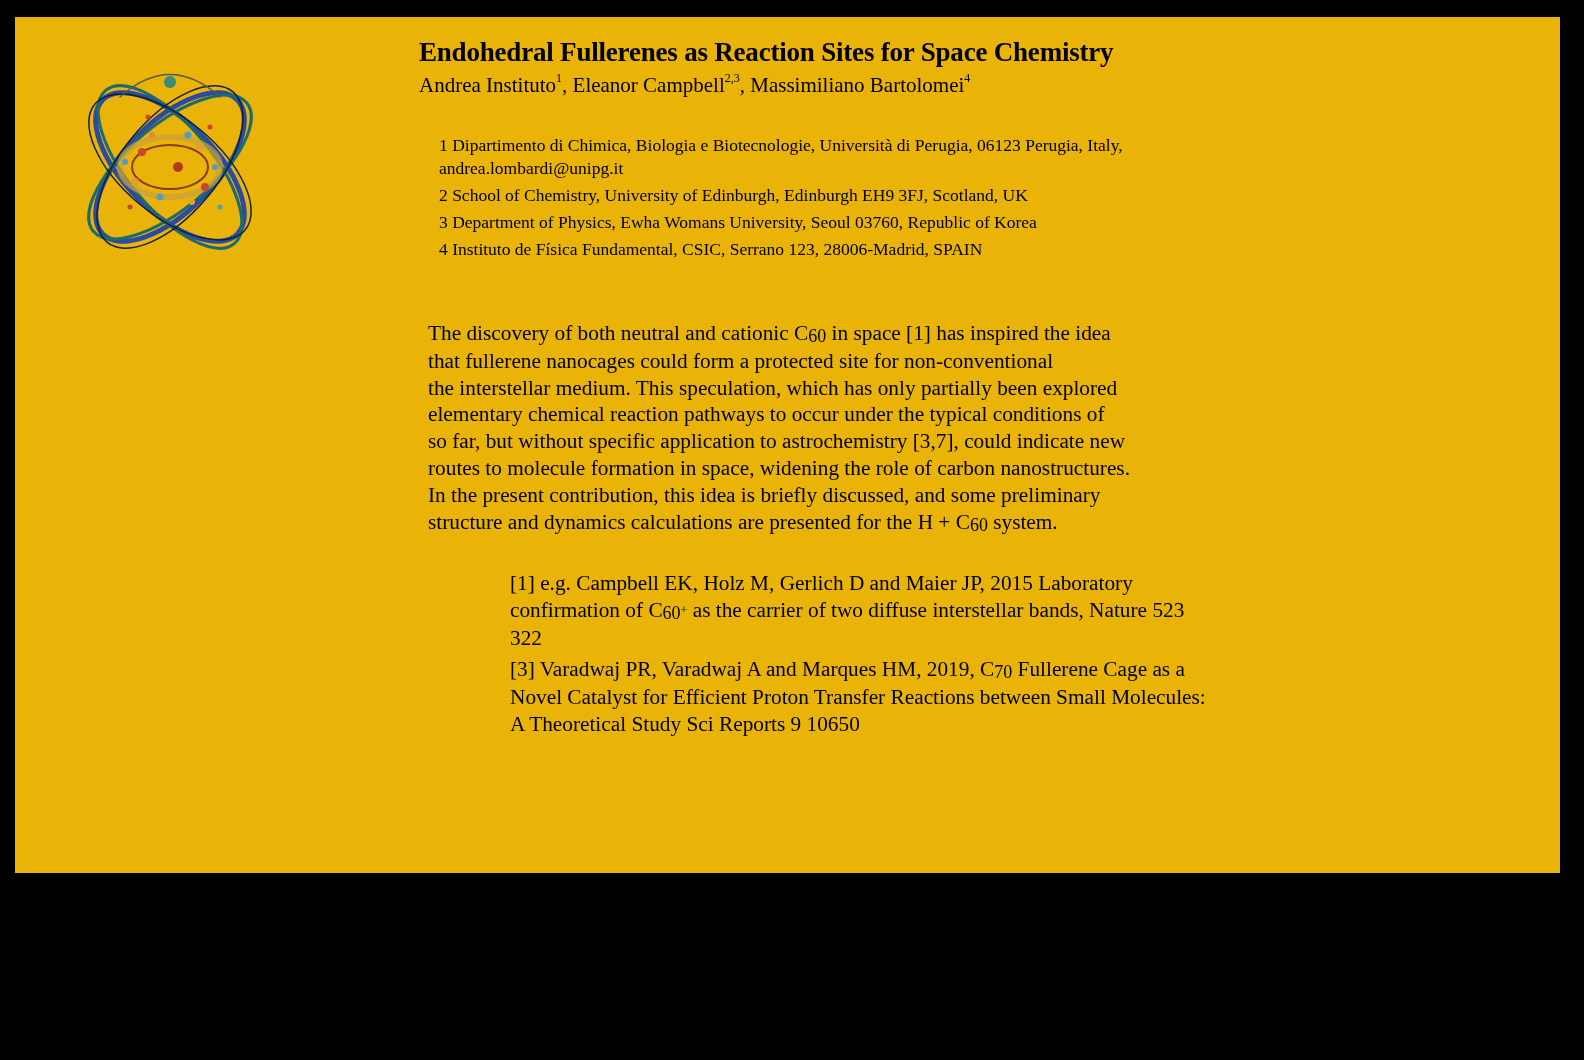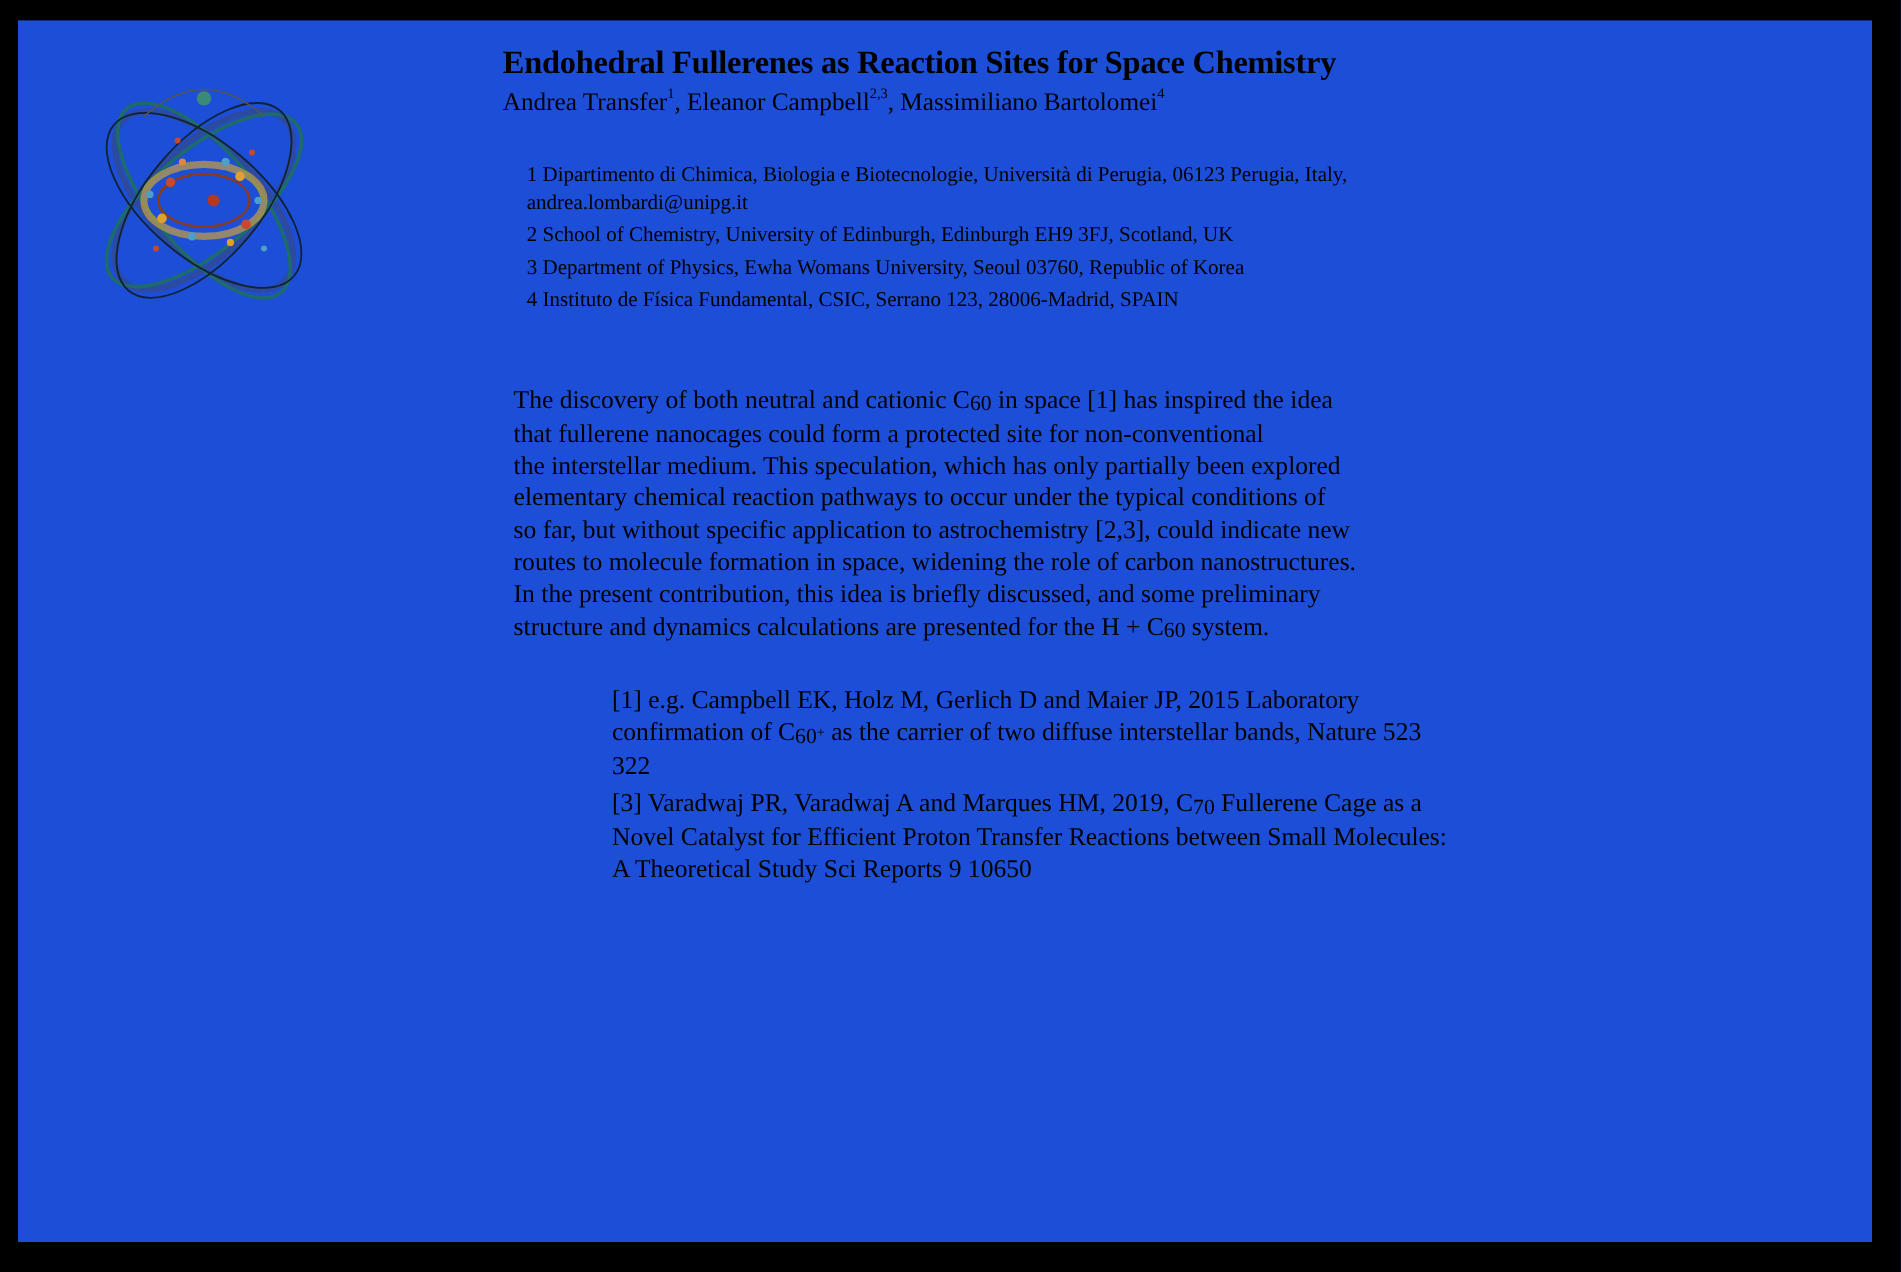--- a/index.html
+++ b/index.html
@@ -1,17 +1,17 @@
 <!DOCTYPE html>
 <html><head>
 <meta charset="utf-8">
 <style>
   html,body{margin:0;padding:0;}
   body{width:1584px;height:1060px;background:#000;position:relative;overflow:hidden;font-family:"Liberation Serif",serif;color:#000;}
-  .page{position:absolute;left:15px;top:17px;width:1545px;height:1018px;background:#1d4ed8;}
+  .page{position:absolute;left:15px;top:17px;width:1545px;height:856px;background:#eab308;}
   .logo{position:absolute;left:45px;top:40px;width:220px;height:220px;}
   .title{position:absolute;left:404px;top:20px;font-size:27px;font-weight:bold;white-space:nowrap;letter-spacing:-0.2px;}
   .authors{position:absolute;left:404px;top:56px;font-size:21px;white-space:nowrap;}
   .authors sup{font-size:12px;vertical-align:top;position:relative;top:-2px;}
   .affils{position:absolute;left:424px;top:117px;font-size:17.5px;line-height:23px;}
   .affils div{white-space:nowrap;}
   .affils .gap{margin-top:4px;}
   .abstract{position:absolute;left:413px;top:303px;width:800px;font-size:21.3px;line-height:26.8px;}
   .abstract div{white-space:nowrap;}
   .refs{position:absolute;left:413px;top:553px;width:800px;font-size:21.3px;line-height:27px;}
@@ -53,36 +53,36 @@
       <circle cx="132" cy="145" r="3" fill="#e0a030"></circle>
       <circle cx="88" cy="60" r="2.5" fill="#c9472a"></circle>
       <circle cx="150" cy="70" r="2.5" fill="#c9472a"></circle>
       <circle cx="70" cy="150" r="2.5" fill="#c9472a"></circle>
       <circle cx="160" cy="150" r="2.5" fill="#4aa0c8"></circle>
     </g>
   </svg>
 
   <div class="title">Endohedral Fullerenes as Reaction Sites for Space Chemistry</div>
 
-  <div class="authors"><span>Andrea Transfer</span><sup>1</sup><span>, </span><span>Eleanor Campbell</span><sup>2,3</sup><span>, </span><span>Massimiliano Bartolomei</span><sup>4</sup></div>
+  <div class="authors"><span>Andrea Instituto</span><sup>1</sup><span>, </span><span>Eleanor Campbell</span><sup>2,3</sup><span>, </span><span>Massimiliano Bartolomei</span><sup>4</sup></div>
 
   <div class="affils">
     <div>1 Dipartimento di Chimica, Biologia e Biotecnologie, Università di Perugia, 06123 Perugia, Italy,</div>
     <div>andrea.lombardi@unipg.it</div>
     <div class="gap">2 School of Chemistry, University of Edinburgh, Edinburgh EH9 3FJ, Scotland, UK</div>
     <div class="gap">3 Department of Physics, Ewha Womans University, Seoul 03760, Republic of Korea</div>
     <div class="gap">4 Instituto de Física Fundamental, CSIC, Serrano 123, 28006-Madrid, SPAIN</div>
   </div>
 
   <div class="abstract">
     <div><span>The discovery of both neutral and cationic C</span><sub class="c">60</sub><span> in space [1] has inspired the idea</span></div>
     <div>that fullerene nanocages could form a protected site for non-conventional</div>
     <div>the interstellar medium. This speculation, which has only partially been explored</div>
     <div>elementary chemical reaction pathways to occur under the typical conditions of</div>
-    <div>so far, but without specific application to astrochemistry [2,3], could indicate new</div>
+    <div>so far, but without specific application to astrochemistry [3,7], could indicate new</div>
     <div>routes to molecule formation in space, widening the role of carbon nanostructures.</div>
     <div>In the present contribution, this idea is briefly discussed, and some preliminary</div>
     <div><span>structure and dynamics calculations are presented for the H + C</span><sub class="c">60</sub><span> system.</span></div>
   </div>
 
   <div class="refs">
     <div class="ref">
       <div>[1] e.g. Campbell EK, Holz M, Gerlich D and Maier JP, 2015 Laboratory</div>
       <div><span>confirmation of C</span><sub class="c">60</sub><sup class="p">+</sup><span> as the carrier of two diffuse interstellar bands, Nature 523</span></div>
       <div>322</div>

